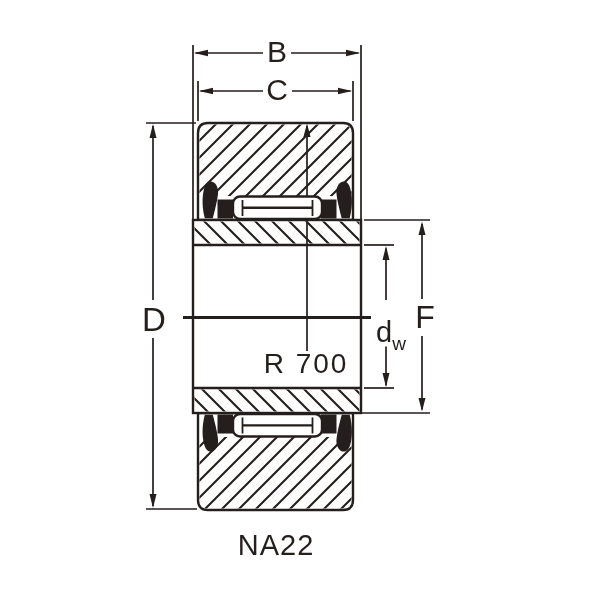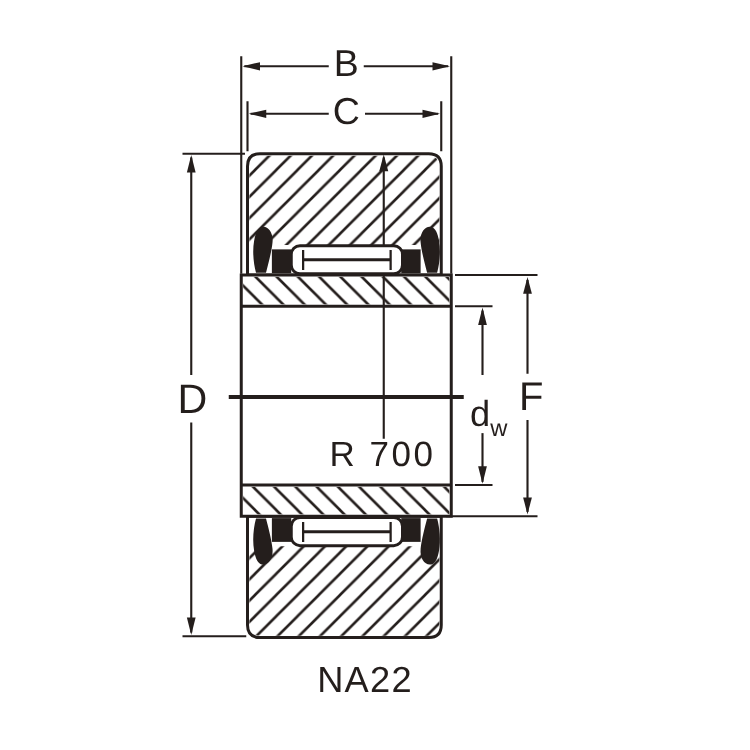--- a/index.html
+++ b/index.html
@@ -13,21 +13,21 @@
     color:#241e1c;font-family:"Liberation Sans", sans-serif;
     white-space:nowrap;line-height:1;background:#ffffff;padding:0 2px;
   }
   .lbl-b   {left:277px;top:52px; font-size:30px;}
   .lbl-c   {left:277px;top:90px; font-size:30px;}
   .lbl-d   {left:154px;top:319px;font-size:33px;}
   .lbl-f   {left:425px;top:317px;font-size:32px;}
   .lbl-dw  {left:391px;top:332px;font-size:29px;}
   .lbl-dw .sub{font-size:19px;display:inline-block;transform:translateY(8px);}
   .lbl-r500{left:306px;top:364px;font-size:28px;letter-spacing:2px;background:transparent;}
-  .lbl-na22{left:276px;top:545px;font-size:29px;letter-spacing:1px;margin-left:16px;}
+  .lbl-na22{left:276px;top:545px;font-size:29px;letter-spacing:1px;}
 </style>
 </head>
 <body>
 
 <div class="stage">
 
   <svg width="600" height="600" viewBox="0 0 600 600">
     <defs>
 
       <pattern id="hF" patternUnits="userSpaceOnUse" width="17" height="17">

